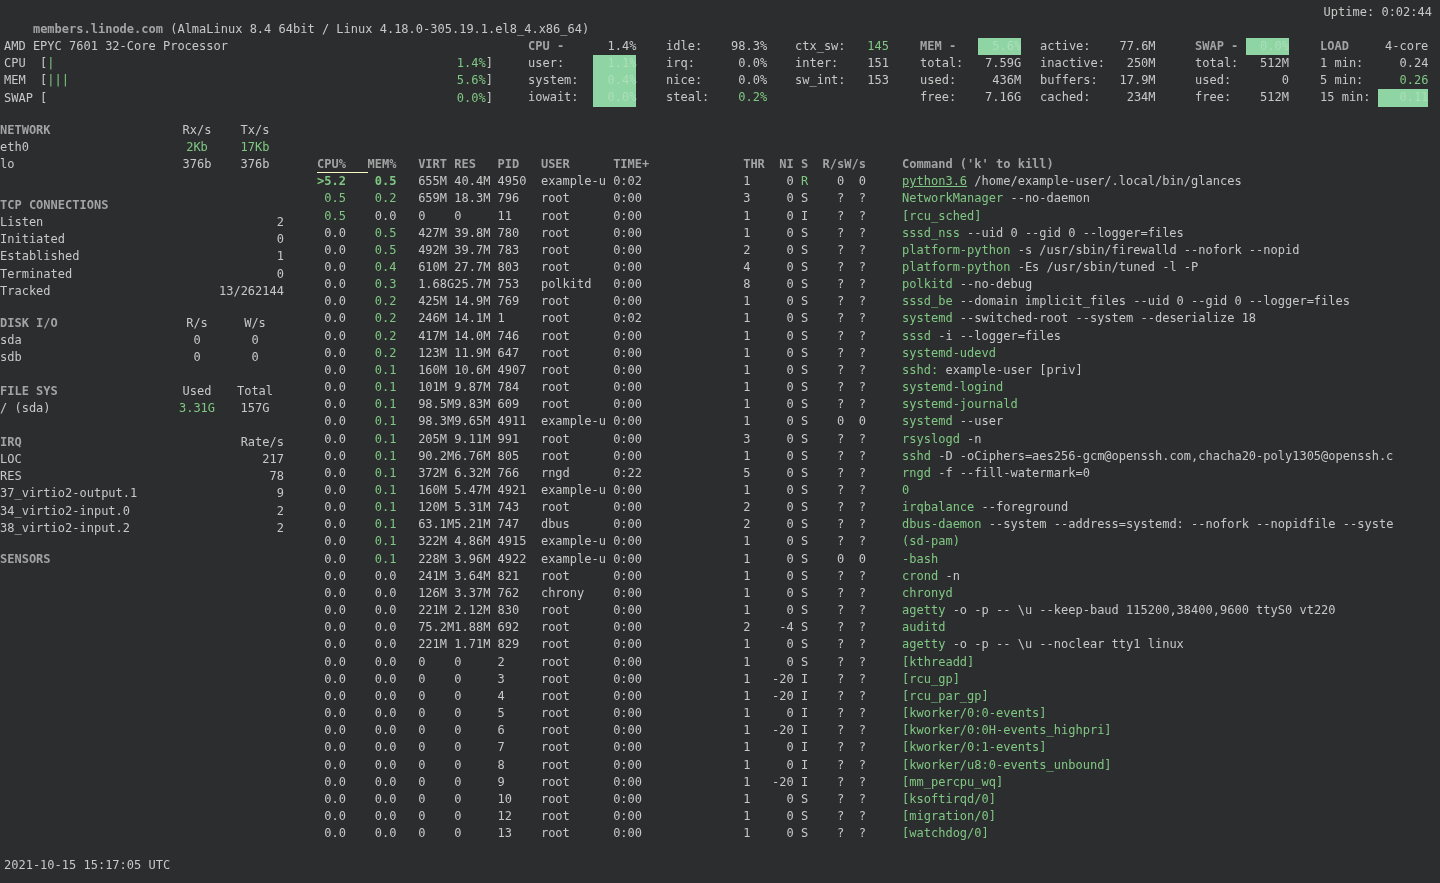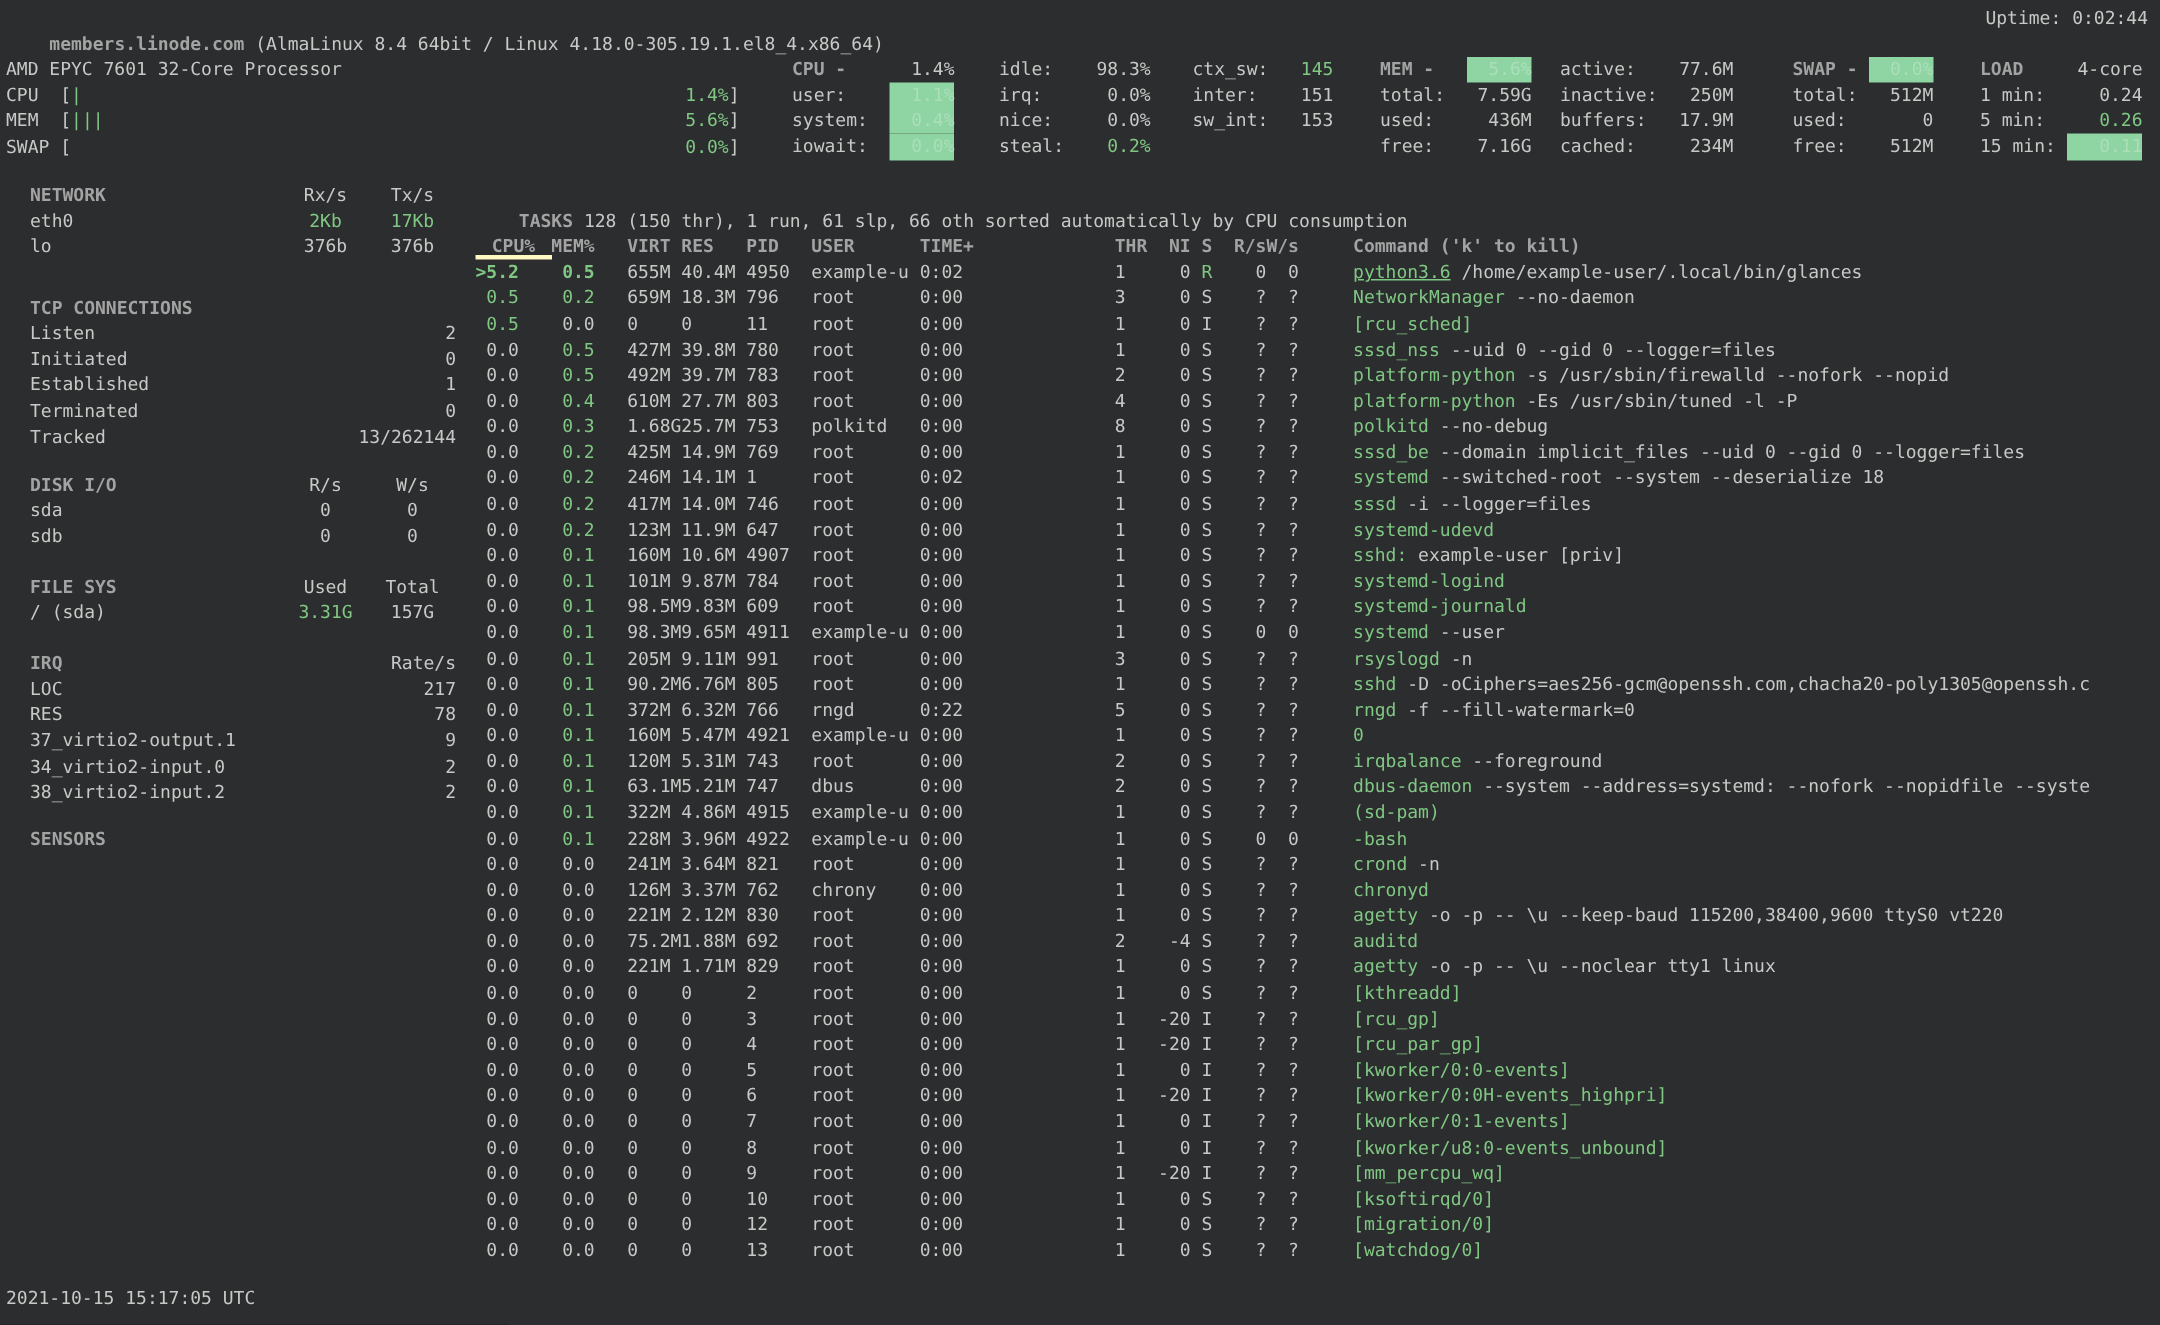--- a/index.html
+++ b/index.html
@@ -18,60 +18,57 @@
   .right{position:absolute;right:8px;top:0;}
   
   .gline{display:flex;width:489px;height:17.16px;}
   .gline .fill{flex:1;}
   
   .qs{position:absolute;top:38px;}
   .qs .row{display:flex;height:17.16px;}
   .qs .lbl{display:inline-block;}
   .qs .val{display:inline-block;text-align:right;}
   
-  .sb{position:absolute;left:20px;width:284px;}
+  .sb{position:absolute;left:0;width:284px;}
   .sb .row{display:flex;height:17.16px;}
   .sb .lbl{flex:1;}
   .sb .v1,.sb .v2{width:58px;text-align:center;}
   .sb .vw{width:116px;text-align:right;}
   
   .pr{display:flex;height:17.16px;}
   .pr span{display:inline-block;white-space:pre;}
   .m{width:1ch;}  .cpu{width:3ch;text-align:right;}
   .s1{width:4ch;} .mem{width:3ch;text-align:right;}
   .s2{width:3ch;} .virt{width:5ch;} .res{width:6ch;}
   .pid{width:5ch;text-align:left;} .s3{width:1ch;}
   .user{width:10ch;} .time{width:17ch;text-align:left;}
   .s4{width:1ch;} .thr{width:3ch;} .ni{width:4ch;text-align:right;}
   .s5{width:1ch;} .st{width:2ch;}
   .rs{width:4ch;text-align:right;} .ws{width:3ch;text-align:right;}
   .s6{width:5ch;} .cmd{flex:1;overflow:hidden;}
-  .hcpu{width:7ch;border-bottom:3px solid #fef9c3;text-align:center;}
+  .hcpu{width:7ch;border-bottom:1px solid #fef9c3;}
   .hmem{width:4ch;text-align:center;}
 </style>
 </head>
 <body>
 
 <div class="screen">
 
   <div class="abs" style="left:4px;top:4px;right:0;">
     <span class="b">members.linode.com</span><span> (AlmaLinux 8.4 64bit / Linux 4.18.0-305.19.1.el8_4.x86_64)</span>
     <span class="right"><span>Uptime:</span> <span>0:02:44</span></span>
   </div>
 
   <div class="abs" style="left:4px;top:38px;">AMD EPYC 7601 32-Core Processor</div>
   <div class="abs" id="gauges" style="left:4px;top:55.2px;"><div class="gline"><span>CPU  [</span><span class="g">|</span><span class="fill"></span><span class="g">1.4%</span><span>]</span></div><div class="gline"><span>MEM  [</span><span class="g">|||</span><span class="fill"></span><span class="g">5.6%</span><span>]</span></div><div class="gline"><span>SWAP [</span><span class="g"></span><span class="fill"></span><span class="g">0.0%</span><span>]</span></div></div>
 
   <div id="quickstats"><div class="qs" style="left: 528px;"><div class="row"><span class="lbl b" style="width: 9ch;">CPU -</span><span class="val" style="width: 6ch;">1.4%</span></div><div class="row"><span class="lbl" style="width: 9ch;">user:</span><span class="val hl" style="width: 6ch;">1.1%</span></div><div class="row"><span class="lbl" style="width: 9ch;">system:</span><span class="val hl" style="width: 6ch;">0.4%</span></div><div class="row"><span class="lbl" style="width: 9ch;">iowait:</span><span class="val hl" style="width: 6ch;">0.0%</span></div></div><div class="qs" style="left: 666px;"><div class="row"><span class="lbl" style="width: 8ch;">idle:</span><span class="val" style="width: 6ch;">98.3%</span></div><div class="row"><span class="lbl" style="width: 8ch;">irq:</span><span class="val" style="width: 6ch;">0.0%</span></div><div class="row"><span class="lbl" style="width: 8ch;">nice:</span><span class="val" style="width: 6ch;">0.0%</span></div><div class="row"><span class="lbl" style="width: 8ch;">steal:</span><span class="val g" style="width: 6ch;">0.2%</span></div></div><div class="qs" style="left: 795px;"><div class="row"><span class="lbl" style="width: 8ch;">ctx_sw:</span><span class="val g" style="width: 5ch;">145</span></div><div class="row"><span class="lbl" style="width: 8ch;">inter:</span><span class="val" style="width: 5ch;">151</span></div><div class="row"><span class="lbl" style="width: 8ch;">sw_int:</span><span class="val" style="width: 5ch;">153</span></div></div><div class="qs" style="left: 920px;"><div class="row"><span class="lbl b" style="width: 8ch;">MEM -</span><span class="val hl" style="width: 6ch;">5.6%</span></div><div class="row"><span class="lbl" style="width: 8ch;">total:</span><span class="val" style="width: 6ch;">7.59G</span></div><div class="row"><span class="lbl" style="width: 8ch;">used:</span><span class="val" style="width: 6ch;">436M</span></div><div class="row"><span class="lbl" style="width: 8ch;">free:</span><span class="val" style="width: 6ch;">7.16G</span></div></div><div class="qs" style="left: 1040px;"><div class="row"><span class="lbl" style="width: 10ch;">active:</span><span class="val" style="width: 6ch;">77.6M</span></div><div class="row"><span class="lbl" style="width: 10ch;">inactive:</span><span class="val" style="width: 6ch;">250M</span></div><div class="row"><span class="lbl" style="width: 10ch;">buffers:</span><span class="val" style="width: 6ch;">17.9M</span></div><div class="row"><span class="lbl" style="width: 10ch;">cached:</span><span class="val" style="width: 6ch;">234M</span></div></div><div class="qs" style="left: 1195px;"><div class="row"><span class="lbl b" style="width: 7ch;">SWAP -</span><span class="val hl" style="width: 6ch;">0.0%</span></div><div class="row"><span class="lbl" style="width: 7ch;">total:</span><span class="val" style="width: 6ch;">512M</span></div><div class="row"><span class="lbl" style="width: 7ch;">used:</span><span class="val" style="width: 6ch;">0</span></div><div class="row"><span class="lbl" style="width: 7ch;">free:</span><span class="val" style="width: 6ch;">512M</span></div></div><div class="qs" style="left: 1320px;"><div class="row"><span class="lbl b" style="width: 8ch;">LOAD</span><span class="val" style="width: 7ch;">4-core</span></div><div class="row"><span class="lbl" style="width: 8ch;">1 min:</span><span class="val" style="width: 7ch;">0.24</span></div><div class="row"><span class="lbl" style="width: 8ch;">5 min:</span><span class="val g" style="width: 7ch;">0.26</span></div><div class="row"><span class="lbl" style="width: 8ch;">15 min:</span><span class="val hl" style="width: 7ch;">0.11</span></div></div></div>
 
   <div id="sidebar"><div class="sb" style="top: 122px;"><div class="row"><span class="lbl b">NETWORK</span><span class="v1">Rx/s</span><span class="v2">Tx/s</span></div><div class="row"><span class="lbl">eth0</span><span class="v1 g">2Kb</span><span class="v2 g">17Kb</span></div><div class="row"><span class="lbl">lo</span><span class="v1">376b</span><span class="v2">376b</span></div></div><div class="sb" style="top: 197px;"><div class="row"><span class="lbl b">TCP CONNECTIONS</span></div><div class="row"><span class="lbl">Listen</span><span class="vw">2</span></div><div class="row"><span class="lbl">Initiated</span><span class="vw">0</span></div><div class="row"><span class="lbl">Established</span><span class="vw">1</span></div><div class="row"><span class="lbl">Terminated</span><span class="vw">0</span></div><div class="row"><span class="lbl">Tracked</span><span class="vw">13/262144</span></div></div><div class="sb" style="top: 315px;"><div class="row"><span class="lbl b">DISK I/O</span><span class="v1">R/s</span><span class="v2">W/s</span></div><div class="row"><span class="lbl">sda</span><span class="v1">0</span><span class="v2">0</span></div><div class="row"><span class="lbl">sdb</span><span class="v1">0</span><span class="v2">0</span></div></div><div class="sb" style="top: 383px;"><div class="row"><span class="lbl b">FILE SYS</span><span class="v1">Used</span><span class="v2">Total</span></div><div class="row"><span class="lbl">/ (sda)</span><span class="v1 g">3.31G</span><span class="v2">157G</span></div></div><div class="sb" style="top: 434px;"><div class="row"><span class="lbl b">IRQ</span><span class="vw">Rate/s</span></div><div class="row"><span class="lbl">LOC</span><span class="vw">217</span></div><div class="row"><span class="lbl">RES</span><span class="vw">78</span></div><div class="row"><span class="lbl">37_virtio2-output.1</span><span class="vw">9</span></div><div class="row"><span class="lbl">34_virtio2-input.0</span><span class="vw">2</span></div><div class="row"><span class="lbl">38_virtio2-input.2</span><span class="vw">2</span></div></div><div class="sb" style="top: 551px;"><div class="row"><span class="lbl b">SENSORS</span></div></div></div>
 
-  <div class="abs" style="left:317px;top:122px;">
-    <span class="b">TASKS</span><span> 128 (150 thr), 1 run, 61 slp, 66 oth sorted automatically by CPU consumption</span>
-  </div>
 
   <div class="abs pr b" id="phdr" style="left:317px;top:156px;right:0;"><span class="hcpu">CPU%</span><span class="hmem">MEM%</span><span class="s2"></span><span class="virt">VIRT</span><span class="res">RES</span><span class="pid">PID</span><span class="s3"></span><span class="user">USER</span><span class="time">TIME+</span><span class="s4"></span><span class="thr">THR</span><span class="ni">NI</span><span class="s5"></span><span class="st">S</span><span class="rs">R/s</span><span class="ws">W/s</span><span class="s6"></span><span class="cmd">Command ('k' to kill)</span></div>
 
   <div class="abs" id="procs" style="left:317px;top:173.2px;right:0;"><div class="pr"><span class="m gb">&gt;</span><span class="cpu gb">5.2</span><span class="s1"></span><span class="mem gb">0.5</span><span class="s2"></span><span class="virt">655M</span><span class="res">40.4M</span><span class="pid">4950</span><span class="s3"></span><span class="user">example-u</span><span class="time">0:02</span><span class="s4"></span><span class="thr">1</span><span class="ni">0</span><span class="s5"></span><span class="st g">R</span><span class="rs">0</span><span class="ws">0</span><span class="s6"></span><span class="cmd"><span class="g u">python3.6</span><span> /home/example-user/.local/bin/glances</span></span></div><div class="pr"><span class="m"></span><span class="cpu g">0.5</span><span class="s1"></span><span class="mem g">0.2</span><span class="s2"></span><span class="virt">659M</span><span class="res">18.3M</span><span class="pid">796</span><span class="s3"></span><span class="user">root</span><span class="time">0:00</span><span class="s4"></span><span class="thr">3</span><span class="ni">0</span><span class="s5"></span><span class="st">S</span><span class="rs">?</span><span class="ws">?</span><span class="s6"></span><span class="cmd"><span class="g">NetworkManager</span><span> --no-daemon</span></span></div><div class="pr"><span class="m"></span><span class="cpu g">0.5</span><span class="s1"></span><span class="mem ">0.0</span><span class="s2"></span><span class="virt">0</span><span class="res">0</span><span class="pid">11</span><span class="s3"></span><span class="user">root</span><span class="time">0:00</span><span class="s4"></span><span class="thr">1</span><span class="ni">0</span><span class="s5"></span><span class="st">I</span><span class="rs">?</span><span class="ws">?</span><span class="s6"></span><span class="cmd"><span class="g">[rcu_sched]</span></span></div><div class="pr"><span class="m"></span><span class="cpu ">0.0</span><span class="s1"></span><span class="mem g">0.5</span><span class="s2"></span><span class="virt">427M</span><span class="res">39.8M</span><span class="pid">780</span><span class="s3"></span><span class="user">root</span><span class="time">0:00</span><span class="s4"></span><span class="thr">1</span><span class="ni">0</span><span class="s5"></span><span class="st">S</span><span class="rs">?</span><span class="ws">?</span><span class="s6"></span><span class="cmd"><span class="g">sssd_nss</span><span> --uid 0 --gid 0 --logger=files</span></span></div><div class="pr"><span class="m"></span><span class="cpu ">0.0</span><span class="s1"></span><span class="mem g">0.5</span><span class="s2"></span><span class="virt">492M</span><span class="res">39.7M</span><span class="pid">783</span><span class="s3"></span><span class="user">root</span><span class="time">0:00</span><span class="s4"></span><span class="thr">2</span><span class="ni">0</span><span class="s5"></span><span class="st">S</span><span class="rs">?</span><span class="ws">?</span><span class="s6"></span><span class="cmd"><span class="g">platform-python</span><span> -s /usr/sbin/firewalld --nofork --nopid</span></span></div><div class="pr"><span class="m"></span><span class="cpu ">0.0</span><span class="s1"></span><span class="mem g">0.4</span><span class="s2"></span><span class="virt">610M</span><span class="res">27.7M</span><span class="pid">803</span><span class="s3"></span><span class="user">root</span><span class="time">0:00</span><span class="s4"></span><span class="thr">4</span><span class="ni">0</span><span class="s5"></span><span class="st">S</span><span class="rs">?</span><span class="ws">?</span><span class="s6"></span><span class="cmd"><span class="g">platform-python</span><span> -Es /usr/sbin/tuned -l -P</span></span></div><div class="pr"><span class="m"></span><span class="cpu ">0.0</span><span class="s1"></span><span class="mem g">0.3</span><span class="s2"></span><span class="virt">1.68G</span><span class="res">25.7M</span><span class="pid">753</span><span class="s3"></span><span class="user">polkitd</span><span class="time">0:00</span><span class="s4"></span><span class="thr">8</span><span class="ni">0</span><span class="s5"></span><span class="st">S</span><span class="rs">?</span><span class="ws">?</span><span class="s6"></span><span class="cmd"><span class="g">polkitd</span><span> --no-debug</span></span></div><div class="pr"><span class="m"></span><span class="cpu ">0.0</span><span class="s1"></span><span class="mem g">0.2</span><span class="s2"></span><span class="virt">425M</span><span class="res">14.9M</span><span class="pid">769</span><span class="s3"></span><span class="user">root</span><span class="time">0:00</span><span class="s4"></span><span class="thr">1</span><span class="ni">0</span><span class="s5"></span><span class="st">S</span><span class="rs">?</span><span class="ws">?</span><span class="s6"></span><span class="cmd"><span class="g">sssd_be</span><span> --domain implicit_files --uid 0 --gid 0 --logger=files</span></span></div><div class="pr"><span class="m"></span><span class="cpu ">0.0</span><span class="s1"></span><span class="mem g">0.2</span><span class="s2"></span><span class="virt">246M</span><span class="res">14.1M</span><span class="pid">1</span><span class="s3"></span><span class="user">root</span><span class="time">0:02</span><span class="s4"></span><span class="thr">1</span><span class="ni">0</span><span class="s5"></span><span class="st">S</span><span class="rs">?</span><span class="ws">?</span><span class="s6"></span><span class="cmd"><span class="g">systemd</span><span> --switched-root --system --deserialize 18</span></span></div><div class="pr"><span class="m"></span><span class="cpu ">0.0</span><span class="s1"></span><span class="mem g">0.2</span><span class="s2"></span><span class="virt">417M</span><span class="res">14.0M</span><span class="pid">746</span><span class="s3"></span><span class="user">root</span><span class="time">0:00</span><span class="s4"></span><span class="thr">1</span><span class="ni">0</span><span class="s5"></span><span class="st">S</span><span class="rs">?</span><span class="ws">?</span><span class="s6"></span><span class="cmd"><span class="g">sssd</span><span> -i --logger=files</span></span></div><div class="pr"><span class="m"></span><span class="cpu ">0.0</span><span class="s1"></span><span class="mem g">0.2</span><span class="s2"></span><span class="virt">123M</span><span class="res">11.9M</span><span class="pid">647</span><span class="s3"></span><span class="user">root</span><span class="time">0:00</span><span class="s4"></span><span class="thr">1</span><span class="ni">0</span><span class="s5"></span><span class="st">S</span><span class="rs">?</span><span class="ws">?</span><span class="s6"></span><span class="cmd"><span class="g">systemd-udevd</span></span></div><div class="pr"><span class="m"></span><span class="cpu ">0.0</span><span class="s1"></span><span class="mem g">0.1</span><span class="s2"></span><span class="virt">160M</span><span class="res">10.6M</span><span class="pid">4907</span><span class="s3"></span><span class="user">root</span><span class="time">0:00</span><span class="s4"></span><span class="thr">1</span><span class="ni">0</span><span class="s5"></span><span class="st">S</span><span class="rs">?</span><span class="ws">?</span><span class="s6"></span><span class="cmd"><span class="g">sshd:</span><span> example-user [priv]</span></span></div><div class="pr"><span class="m"></span><span class="cpu ">0.0</span><span class="s1"></span><span class="mem g">0.1</span><span class="s2"></span><span class="virt">101M</span><span class="res">9.87M</span><span class="pid">784</span><span class="s3"></span><span class="user">root</span><span class="time">0:00</span><span class="s4"></span><span class="thr">1</span><span class="ni">0</span><span class="s5"></span><span class="st">S</span><span class="rs">?</span><span class="ws">?</span><span class="s6"></span><span class="cmd"><span class="g">systemd-logind</span></span></div><div class="pr"><span class="m"></span><span class="cpu ">0.0</span><span class="s1"></span><span class="mem g">0.1</span><span class="s2"></span><span class="virt">98.5M</span><span class="res">9.83M</span><span class="pid">609</span><span class="s3"></span><span class="user">root</span><span class="time">0:00</span><span class="s4"></span><span class="thr">1</span><span class="ni">0</span><span class="s5"></span><span class="st">S</span><span class="rs">?</span><span class="ws">?</span><span class="s6"></span><span class="cmd"><span class="g">systemd-journald</span></span></div><div class="pr"><span class="m"></span><span class="cpu ">0.0</span><span class="s1"></span><span class="mem g">0.1</span><span class="s2"></span><span class="virt">98.3M</span><span class="res">9.65M</span><span class="pid">4911</span><span class="s3"></span><span class="user">example-u</span><span class="time">0:00</span><span class="s4"></span><span class="thr">1</span><span class="ni">0</span><span class="s5"></span><span class="st">S</span><span class="rs">0</span><span class="ws">0</span><span class="s6"></span><span class="cmd"><span class="g">systemd</span><span> --user</span></span></div><div class="pr"><span class="m"></span><span class="cpu ">0.0</span><span class="s1"></span><span class="mem g">0.1</span><span class="s2"></span><span class="virt">205M</span><span class="res">9.11M</span><span class="pid">991</span><span class="s3"></span><span class="user">root</span><span class="time">0:00</span><span class="s4"></span><span class="thr">3</span><span class="ni">0</span><span class="s5"></span><span class="st">S</span><span class="rs">?</span><span class="ws">?</span><span class="s6"></span><span class="cmd"><span class="g">rsyslogd</span><span> -n</span></span></div><div class="pr"><span class="m"></span><span class="cpu ">0.0</span><span class="s1"></span><span class="mem g">0.1</span><span class="s2"></span><span class="virt">90.2M</span><span class="res">6.76M</span><span class="pid">805</span><span class="s3"></span><span class="user">root</span><span class="time">0:00</span><span class="s4"></span><span class="thr">1</span><span class="ni">0</span><span class="s5"></span><span class="st">S</span><span class="rs">?</span><span class="ws">?</span><span class="s6"></span><span class="cmd"><span class="g">sshd</span><span> -D -oCiphers=aes256-gcm@openssh.com,chacha20-poly1305@openssh.c</span></span></div><div class="pr"><span class="m"></span><span class="cpu ">0.0</span><span class="s1"></span><span class="mem g">0.1</span><span class="s2"></span><span class="virt">372M</span><span class="res">6.32M</span><span class="pid">766</span><span class="s3"></span><span class="user">rngd</span><span class="time">0:22</span><span class="s4"></span><span class="thr">5</span><span class="ni">0</span><span class="s5"></span><span class="st">S</span><span class="rs">?</span><span class="ws">?</span><span class="s6"></span><span class="cmd"><span class="g">rngd</span><span> -f --fill-watermark=0</span></span></div><div class="pr"><span class="m"></span><span class="cpu ">0.0</span><span class="s1"></span><span class="mem g">0.1</span><span class="s2"></span><span class="virt">160M</span><span class="res">5.47M</span><span class="pid">4921</span><span class="s3"></span><span class="user">example-u</span><span class="time">0:00</span><span class="s4"></span><span class="thr">1</span><span class="ni">0</span><span class="s5"></span><span class="st">S</span><span class="rs">?</span><span class="ws">?</span><span class="s6"></span><span class="cmd"><span class="g">0</span></span></div><div class="pr"><span class="m"></span><span class="cpu ">0.0</span><span class="s1"></span><span class="mem g">0.1</span><span class="s2"></span><span class="virt">120M</span><span class="res">5.31M</span><span class="pid">743</span><span class="s3"></span><span class="user">root</span><span class="time">0:00</span><span class="s4"></span><span class="thr">2</span><span class="ni">0</span><span class="s5"></span><span class="st">S</span><span class="rs">?</span><span class="ws">?</span><span class="s6"></span><span class="cmd"><span class="g">irqbalance</span><span> --foreground</span></span></div><div class="pr"><span class="m"></span><span class="cpu ">0.0</span><span class="s1"></span><span class="mem g">0.1</span><span class="s2"></span><span class="virt">63.1M</span><span class="res">5.21M</span><span class="pid">747</span><span class="s3"></span><span class="user">dbus</span><span class="time">0:00</span><span class="s4"></span><span class="thr">2</span><span class="ni">0</span><span class="s5"></span><span class="st">S</span><span class="rs">?</span><span class="ws">?</span><span class="s6"></span><span class="cmd"><span class="g">dbus-daemon</span><span> --system --address=systemd: --nofork --nopidfile --syste</span></span></div><div class="pr"><span class="m"></span><span class="cpu ">0.0</span><span class="s1"></span><span class="mem g">0.1</span><span class="s2"></span><span class="virt">322M</span><span class="res">4.86M</span><span class="pid">4915</span><span class="s3"></span><span class="user">example-u</span><span class="time">0:00</span><span class="s4"></span><span class="thr">1</span><span class="ni">0</span><span class="s5"></span><span class="st">S</span><span class="rs">?</span><span class="ws">?</span><span class="s6"></span><span class="cmd"><span class="g">(sd-pam)</span></span></div><div class="pr"><span class="m"></span><span class="cpu ">0.0</span><span class="s1"></span><span class="mem g">0.1</span><span class="s2"></span><span class="virt">228M</span><span class="res">3.96M</span><span class="pid">4922</span><span class="s3"></span><span class="user">example-u</span><span class="time">0:00</span><span class="s4"></span><span class="thr">1</span><span class="ni">0</span><span class="s5"></span><span class="st">S</span><span class="rs">0</span><span class="ws">0</span><span class="s6"></span><span class="cmd"><span class="g">-bash</span></span></div><div class="pr"><span class="m"></span><span class="cpu ">0.0</span><span class="s1"></span><span class="mem ">0.0</span><span class="s2"></span><span class="virt">241M</span><span class="res">3.64M</span><span class="pid">821</span><span class="s3"></span><span class="user">root</span><span class="time">0:00</span><span class="s4"></span><span class="thr">1</span><span class="ni">0</span><span class="s5"></span><span class="st">S</span><span class="rs">?</span><span class="ws">?</span><span class="s6"></span><span class="cmd"><span class="g">crond</span><span> -n</span></span></div><div class="pr"><span class="m"></span><span class="cpu ">0.0</span><span class="s1"></span><span class="mem ">0.0</span><span class="s2"></span><span class="virt">126M</span><span class="res">3.37M</span><span class="pid">762</span><span class="s3"></span><span class="user">chrony</span><span class="time">0:00</span><span class="s4"></span><span class="thr">1</span><span class="ni">0</span><span class="s5"></span><span class="st">S</span><span class="rs">?</span><span class="ws">?</span><span class="s6"></span><span class="cmd"><span class="g">chronyd</span></span></div><div class="pr"><span class="m"></span><span class="cpu ">0.0</span><span class="s1"></span><span class="mem ">0.0</span><span class="s2"></span><span class="virt">221M</span><span class="res">2.12M</span><span class="pid">830</span><span class="s3"></span><span class="user">root</span><span class="time">0:00</span><span class="s4"></span><span class="thr">1</span><span class="ni">0</span><span class="s5"></span><span class="st">S</span><span class="rs">?</span><span class="ws">?</span><span class="s6"></span><span class="cmd"><span class="g">agetty</span><span> -o -p -- \u --keep-baud 115200,38400,9600 ttyS0 vt220</span></span></div><div class="pr"><span class="m"></span><span class="cpu ">0.0</span><span class="s1"></span><span class="mem ">0.0</span><span class="s2"></span><span class="virt">75.2M</span><span class="res">1.88M</span><span class="pid">692</span><span class="s3"></span><span class="user">root</span><span class="time">0:00</span><span class="s4"></span><span class="thr">2</span><span class="ni">-4</span><span class="s5"></span><span class="st">S</span><span class="rs">?</span><span class="ws">?</span><span class="s6"></span><span class="cmd"><span class="g">auditd</span></span></div><div class="pr"><span class="m"></span><span class="cpu ">0.0</span><span class="s1"></span><span class="mem ">0.0</span><span class="s2"></span><span class="virt">221M</span><span class="res">1.71M</span><span class="pid">829</span><span class="s3"></span><span class="user">root</span><span class="time">0:00</span><span class="s4"></span><span class="thr">1</span><span class="ni">0</span><span class="s5"></span><span class="st">S</span><span class="rs">?</span><span class="ws">?</span><span class="s6"></span><span class="cmd"><span class="g">agetty</span><span> -o -p -- \u --noclear tty1 linux</span></span></div><div class="pr"><span class="m"></span><span class="cpu ">0.0</span><span class="s1"></span><span class="mem ">0.0</span><span class="s2"></span><span class="virt">0</span><span class="res">0</span><span class="pid">2</span><span class="s3"></span><span class="user">root</span><span class="time">0:00</span><span class="s4"></span><span class="thr">1</span><span class="ni">0</span><span class="s5"></span><span class="st">S</span><span class="rs">?</span><span class="ws">?</span><span class="s6"></span><span class="cmd"><span class="g">[kthreadd]</span></span></div><div class="pr"><span class="m"></span><span class="cpu ">0.0</span><span class="s1"></span><span class="mem ">0.0</span><span class="s2"></span><span class="virt">0</span><span class="res">0</span><span class="pid">3</span><span class="s3"></span><span class="user">root</span><span class="time">0:00</span><span class="s4"></span><span class="thr">1</span><span class="ni">-20</span><span class="s5"></span><span class="st">I</span><span class="rs">?</span><span class="ws">?</span><span class="s6"></span><span class="cmd"><span class="g">[rcu_gp]</span></span></div><div class="pr"><span class="m"></span><span class="cpu ">0.0</span><span class="s1"></span><span class="mem ">0.0</span><span class="s2"></span><span class="virt">0</span><span class="res">0</span><span class="pid">4</span><span class="s3"></span><span class="user">root</span><span class="time">0:00</span><span class="s4"></span><span class="thr">1</span><span class="ni">-20</span><span class="s5"></span><span class="st">I</span><span class="rs">?</span><span class="ws">?</span><span class="s6"></span><span class="cmd"><span class="g">[rcu_par_gp]</span></span></div><div class="pr"><span class="m"></span><span class="cpu ">0.0</span><span class="s1"></span><span class="mem ">0.0</span><span class="s2"></span><span class="virt">0</span><span class="res">0</span><span class="pid">5</span><span class="s3"></span><span class="user">root</span><span class="time">0:00</span><span class="s4"></span><span class="thr">1</span><span class="ni">0</span><span class="s5"></span><span class="st">I</span><span class="rs">?</span><span class="ws">?</span><span class="s6"></span><span class="cmd"><span class="g">[kworker/0:0-events]</span></span></div><div class="pr"><span class="m"></span><span class="cpu ">0.0</span><span class="s1"></span><span class="mem ">0.0</span><span class="s2"></span><span class="virt">0</span><span class="res">0</span><span class="pid">6</span><span class="s3"></span><span class="user">root</span><span class="time">0:00</span><span class="s4"></span><span class="thr">1</span><span class="ni">-20</span><span class="s5"></span><span class="st">I</span><span class="rs">?</span><span class="ws">?</span><span class="s6"></span><span class="cmd"><span class="g">[kworker/0:0H-events_highpri]</span></span></div><div class="pr"><span class="m"></span><span class="cpu ">0.0</span><span class="s1"></span><span class="mem ">0.0</span><span class="s2"></span><span class="virt">0</span><span class="res">0</span><span class="pid">7</span><span class="s3"></span><span class="user">root</span><span class="time">0:00</span><span class="s4"></span><span class="thr">1</span><span class="ni">0</span><span class="s5"></span><span class="st">I</span><span class="rs">?</span><span class="ws">?</span><span class="s6"></span><span class="cmd"><span class="g">[kworker/0:1-events]</span></span></div><div class="pr"><span class="m"></span><span class="cpu ">0.0</span><span class="s1"></span><span class="mem ">0.0</span><span class="s2"></span><span class="virt">0</span><span class="res">0</span><span class="pid">8</span><span class="s3"></span><span class="user">root</span><span class="time">0:00</span><span class="s4"></span><span class="thr">1</span><span class="ni">0</span><span class="s5"></span><span class="st">I</span><span class="rs">?</span><span class="ws">?</span><span class="s6"></span><span class="cmd"><span class="g">[kworker/u8:0-events_unbound]</span></span></div><div class="pr"><span class="m"></span><span class="cpu ">0.0</span><span class="s1"></span><span class="mem ">0.0</span><span class="s2"></span><span class="virt">0</span><span class="res">0</span><span class="pid">9</span><span class="s3"></span><span class="user">root</span><span class="time">0:00</span><span class="s4"></span><span class="thr">1</span><span class="ni">-20</span><span class="s5"></span><span class="st">I</span><span class="rs">?</span><span class="ws">?</span><span class="s6"></span><span class="cmd"><span class="g">[mm_percpu_wq]</span></span></div><div class="pr"><span class="m"></span><span class="cpu ">0.0</span><span class="s1"></span><span class="mem ">0.0</span><span class="s2"></span><span class="virt">0</span><span class="res">0</span><span class="pid">10</span><span class="s3"></span><span class="user">root</span><span class="time">0:00</span><span class="s4"></span><span class="thr">1</span><span class="ni">0</span><span class="s5"></span><span class="st">S</span><span class="rs">?</span><span class="ws">?</span><span class="s6"></span><span class="cmd"><span class="g">[ksoftirqd/0]</span></span></div><div class="pr"><span class="m"></span><span class="cpu ">0.0</span><span class="s1"></span><span class="mem ">0.0</span><span class="s2"></span><span class="virt">0</span><span class="res">0</span><span class="pid">12</span><span class="s3"></span><span class="user">root</span><span class="time">0:00</span><span class="s4"></span><span class="thr">1</span><span class="ni">0</span><span class="s5"></span><span class="st">S</span><span class="rs">?</span><span class="ws">?</span><span class="s6"></span><span class="cmd"><span class="g">[migration/0]</span></span></div><div class="pr"><span class="m"></span><span class="cpu ">0.0</span><span class="s1"></span><span class="mem ">0.0</span><span class="s2"></span><span class="virt">0</span><span class="res">0</span><span class="pid">13</span><span class="s3"></span><span class="user">root</span><span class="time">0:00</span><span class="s4"></span><span class="thr">1</span><span class="ni">0</span><span class="s5"></span><span class="st">S</span><span class="rs">?</span><span class="ws">?</span><span class="s6"></span><span class="cmd"><span class="g">[watchdog/0]</span></span></div></div>
 
   <div class="abs" style="left:4px;top:857px;">2021-10-15 15:17:05 UTC</div>
 
 </div>
 
 </body></html>

